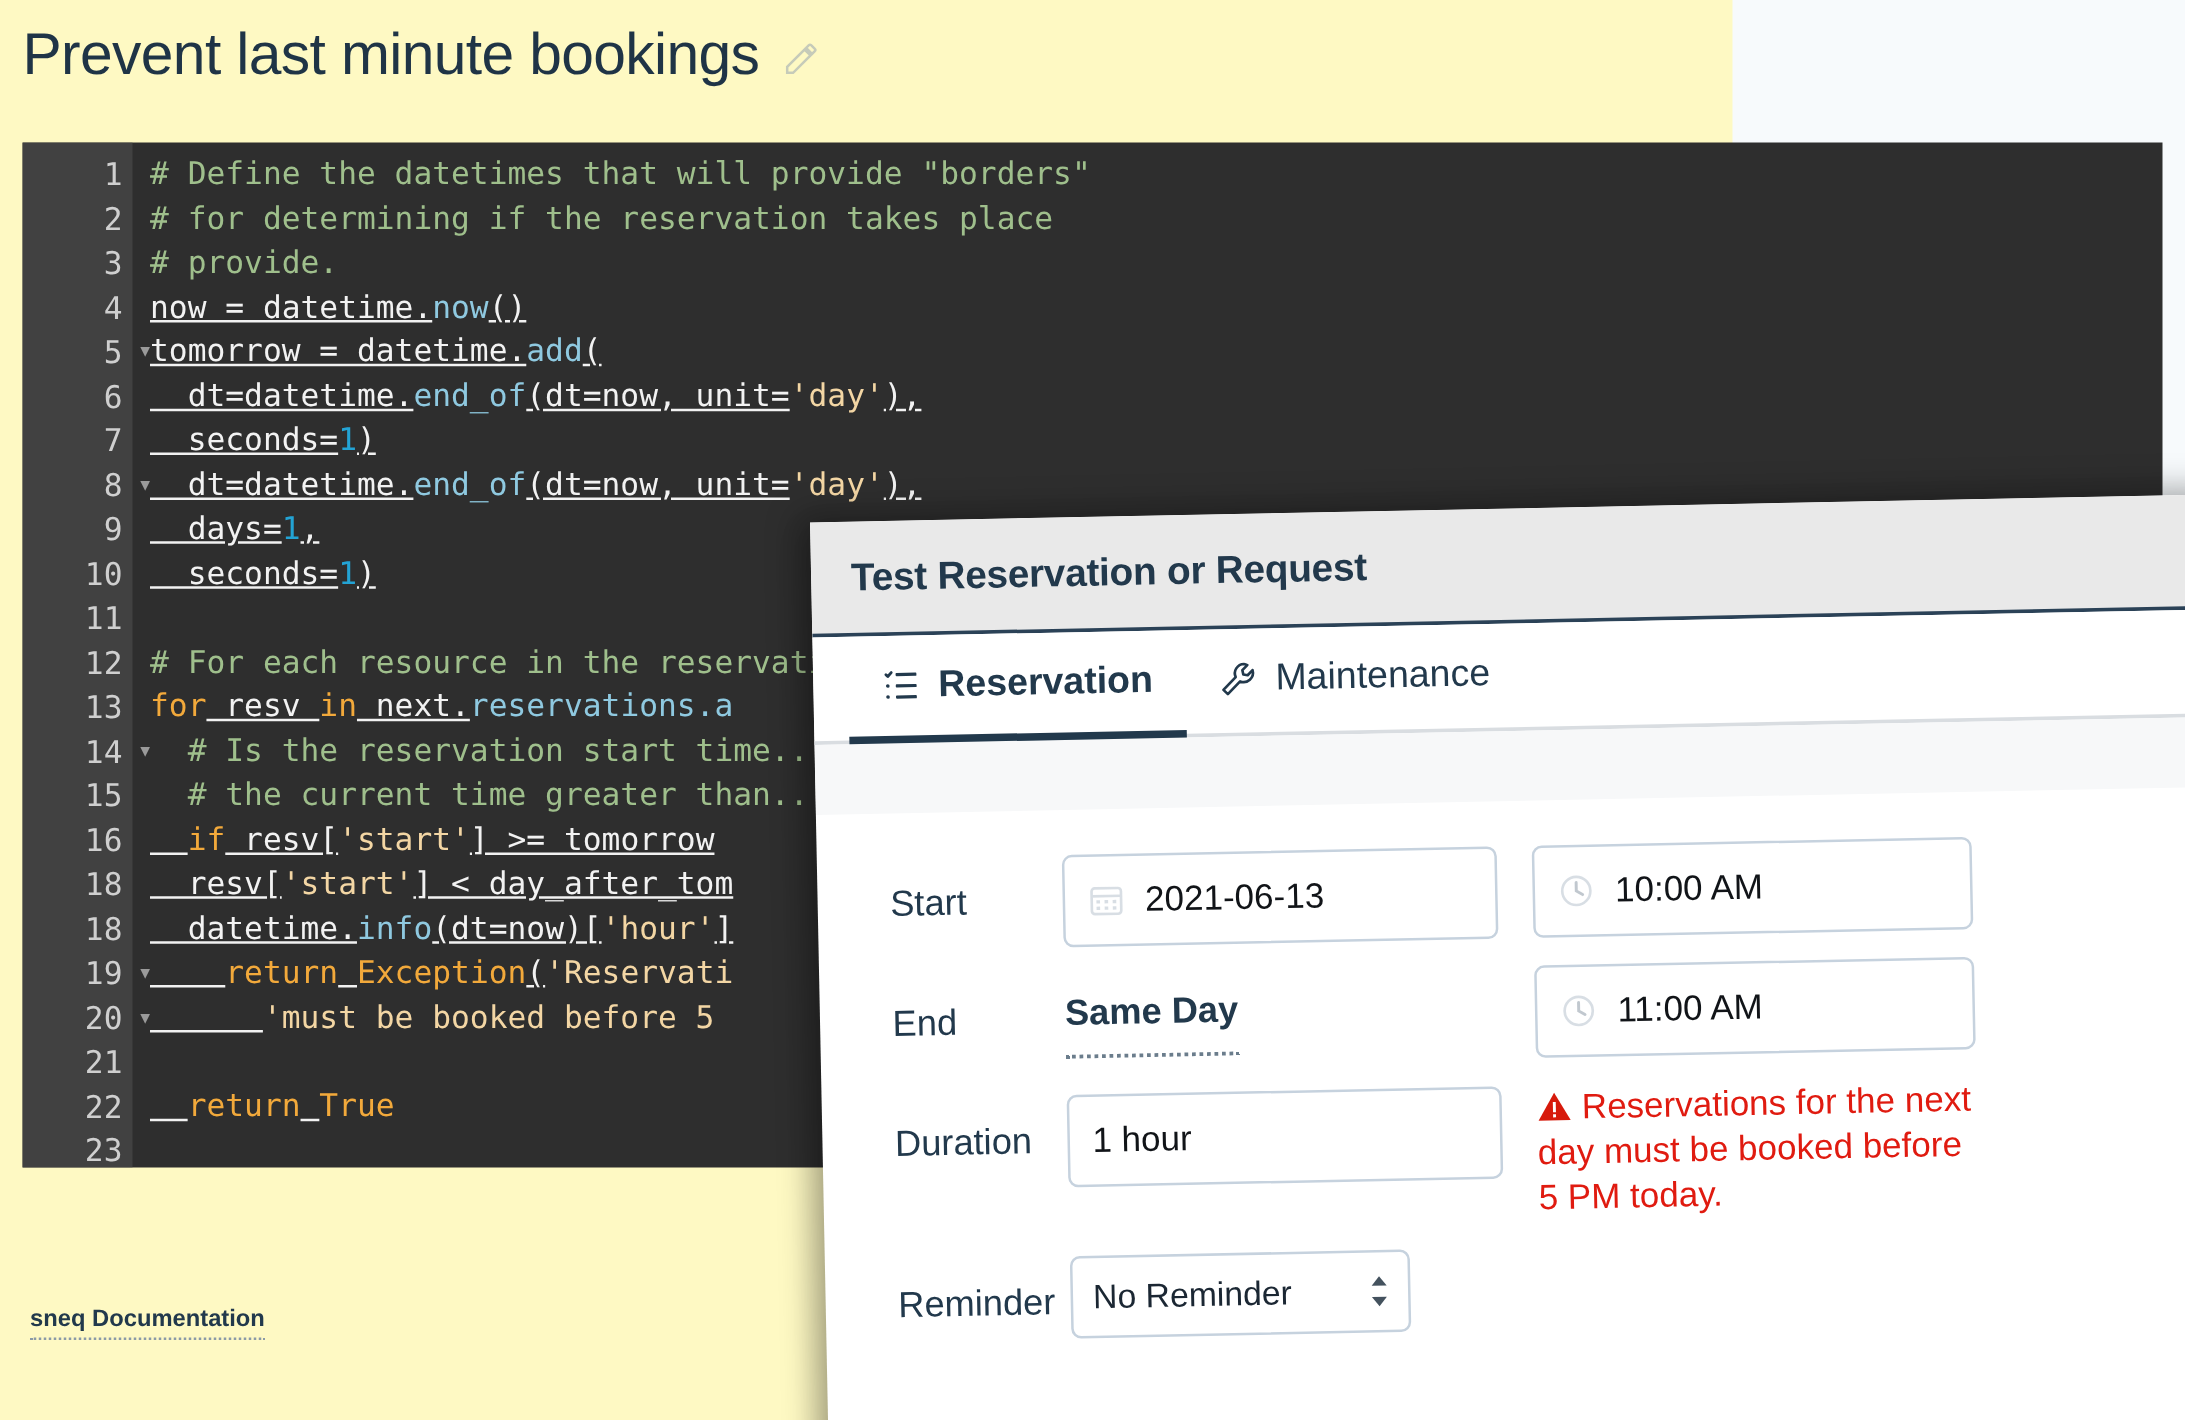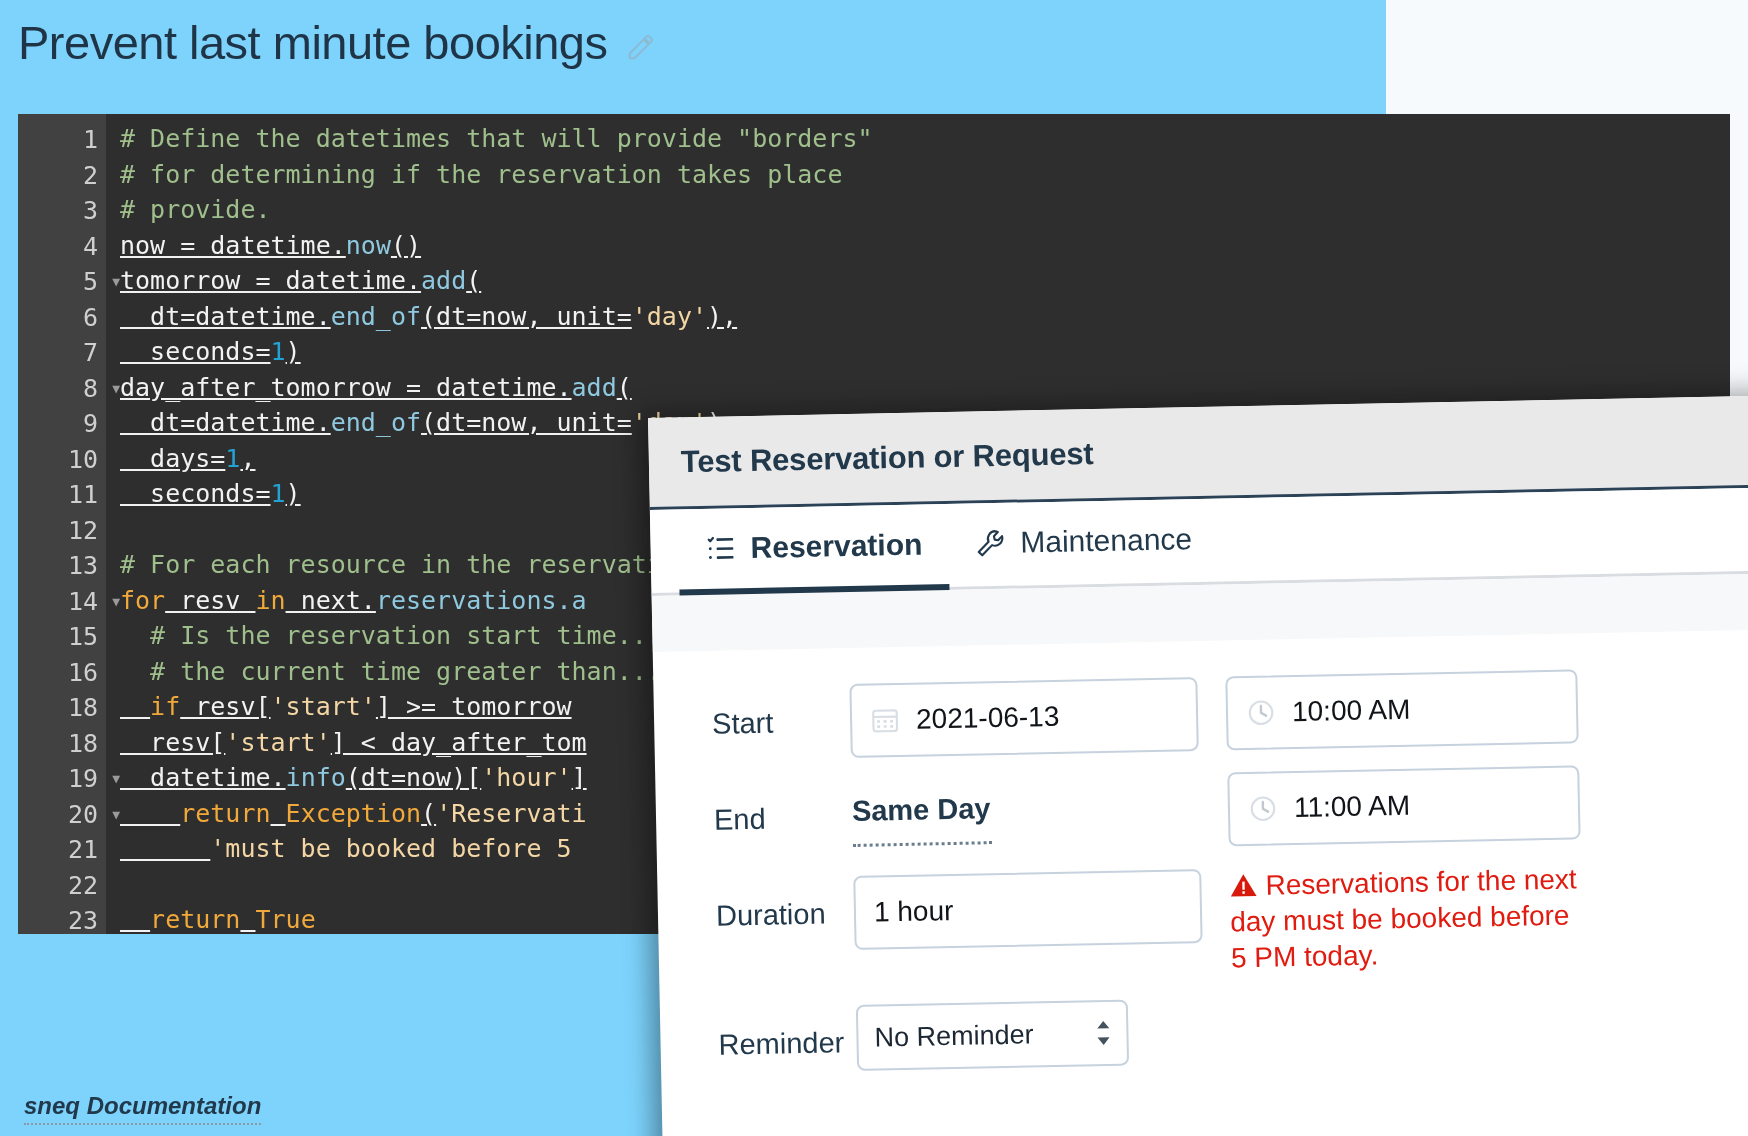--- a/index.html
+++ b/index.html
@@ -2,21 +2,21 @@
 <html><head>
 <meta charset="utf-8">
 <style>
   html, body {
     margin: 0; padding: 0;
     width: 1748px; height: 1136px;
     overflow: hidden;
     background: #f7fafc;
     font-family: "Liberation Sans", sans-serif;
   }
-  #root { position: relative; width: 1386px; height: 1136px; background: #7dd3fc; }
+  #root { position: relative; width: 1386px; height: 1136px; background: #fef9c3; }
 
   
   .page-header {
     position: absolute; left: 18px; top: 18px;
     display: flex; align-items: center; gap: 18px;
   }
   .page-title {
     font-size: 47px; font-weight: 400; color: #1f3446;
     letter-spacing: -0.5px; line-height: 1.05;
     font-family: "Liberation Sans", sans-serif;
@@ -59,25 +59,24 @@
   }
   .cmt { color: #9fbf8c; }
   .kw  { color: #f2a93b; }
   .fn  { color: #8fc9e0; }
   .str { color: #f3d6a4; }
   .num { color: #23a3d4; }
   .pl  { color: #f2f2f2; text-decoration: underline; }
 
   
   .doc-link {
-    position: absolute; left: 24px; top: 1092px;
-    font-size: 24px; font-weight: bold; color: #22394c;
+    position: absolute; left: 24px; top: 1045px;
+    font-size: 19px; font-weight: bold; color: #22394c;
     border-bottom: 2px dotted #8b9aa6; padding-bottom: 3px;
     font-family: "Liberation Sans", sans-serif;
-    font-style: italic;
   }
 
   
   .modal {
     position: absolute;
     left: 648px; top: 418px;
     width: 1135px; height: 760px;
     background: #ffffff;
     transform: rotate(-1.15deg);
     transform-origin: 0 0;
@@ -211,21 +210,20 @@
         <div class="ln">23</div>
       </div>
     <div class="code" id="code">
         <div class="cl"><span class="cmt"># Define the datetimes that will provide "borders"</span></div>
         <div class="cl"><span class="cmt"># for determining if the reservation takes place</span></div>
         <div class="cl"><span class="cmt"># provide.</span></div>
         <div class="cl"><span class="pl">now = datetime.</span><span class="fn">now</span><span class="pl">()</span></div>
         <div class="cl"><span class="pl">tomorrow = datetime.</span><span class="fn">add</span><span class="pl">(</span></div>
         <div class="cl"><span class="pl">  dt=datetime.</span><span class="fn">end_of</span><span class="pl">(dt=now, unit=</span><span class="str">'day'</span><span class="pl">),</span></div>
         <div class="cl"><span class="pl">  seconds=</span><span class="num">1</span><span class="pl">)</span></div>
-        <div class="cl"><span class="pl">day_after_tomorrow = datetime.</span><span class="fn">add</span><span class="pl">(</span></div>
         <div class="cl"><span class="pl">  dt=datetime.</span><span class="fn">end_of</span><span class="pl">(dt=now, unit=</span><span class="str">'day'</span><span class="pl">),</span></div>
         <div class="cl"><span class="pl">  days=</span><span class="num">1</span><span class="pl">,</span></div>
         <div class="cl"><span class="pl">  seconds=</span><span class="num">1</span><span class="pl">)</span></div>
         <div class="cl"><span class="pl"></span></div>
         <div class="cl"><span class="cmt"># For each resource in the reservation...</span></div>
         <div class="cl"><span class="kw">for</span><span class="pl"> resv </span><span class="kw">in</span><span class="pl"> next.</span><span class="fn">reservations.a</span></div>
         <div class="cl"><span class="cmt">  # Is the reservation start time...</span></div>
         <div class="cl"><span class="cmt">  # the current time greater than...</span></div>
         <div class="cl"><span class="pl">  </span><span class="kw">if</span><span class="pl"> resv[</span><span class="str">'start'</span><span class="pl">] &gt;= tomorrow</span></div>
         <div class="cl"><span class="pl">  resv[</span><span class="str">'start'</span><span class="pl">] &lt; day_after_tom</span></div>

